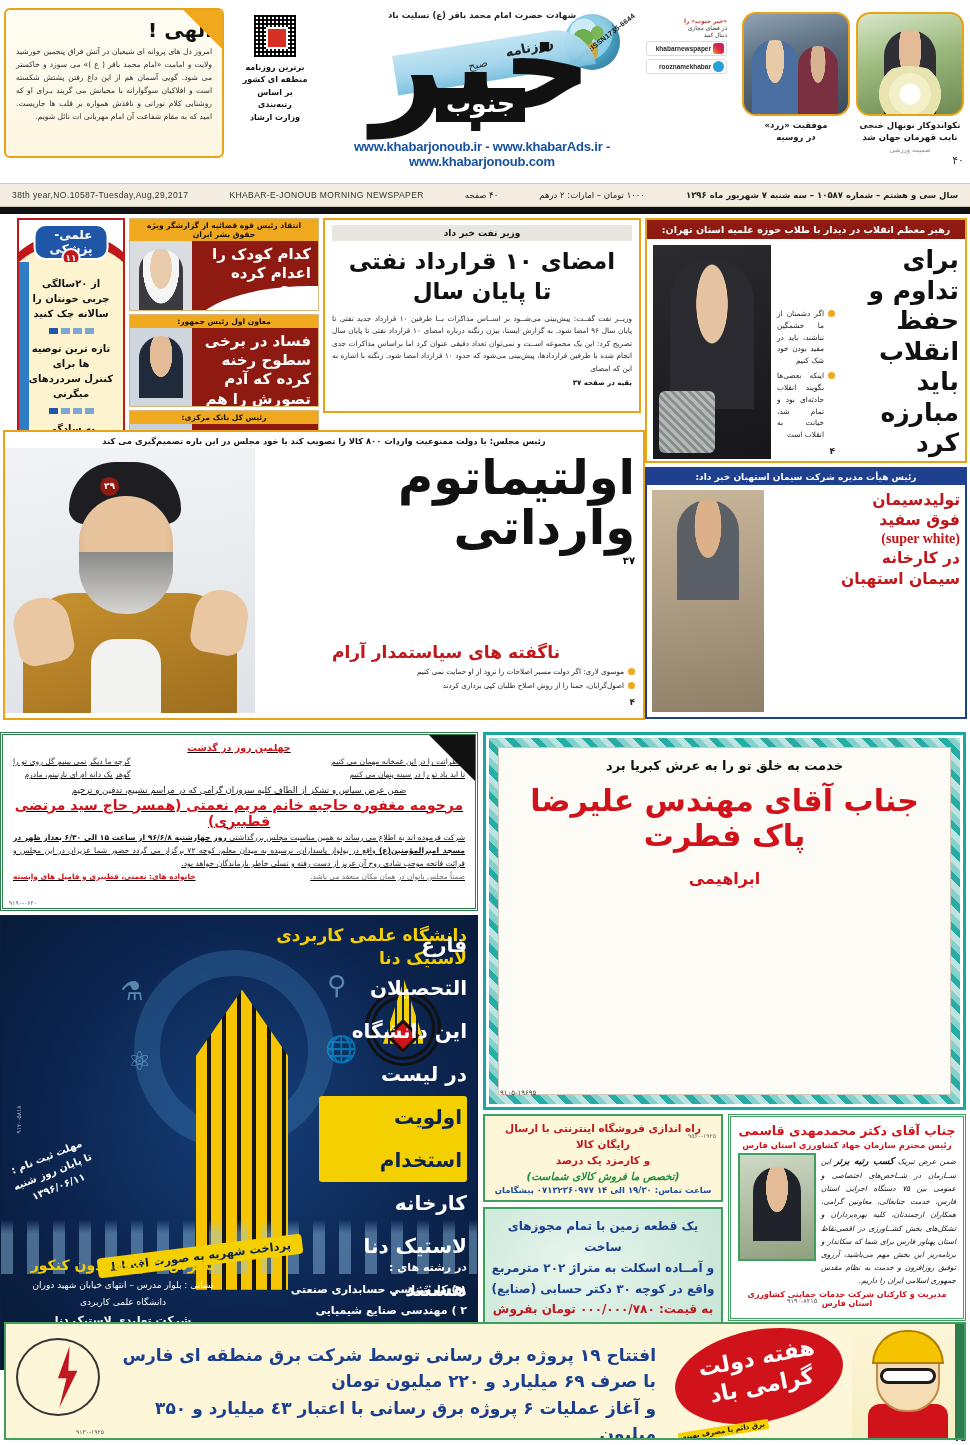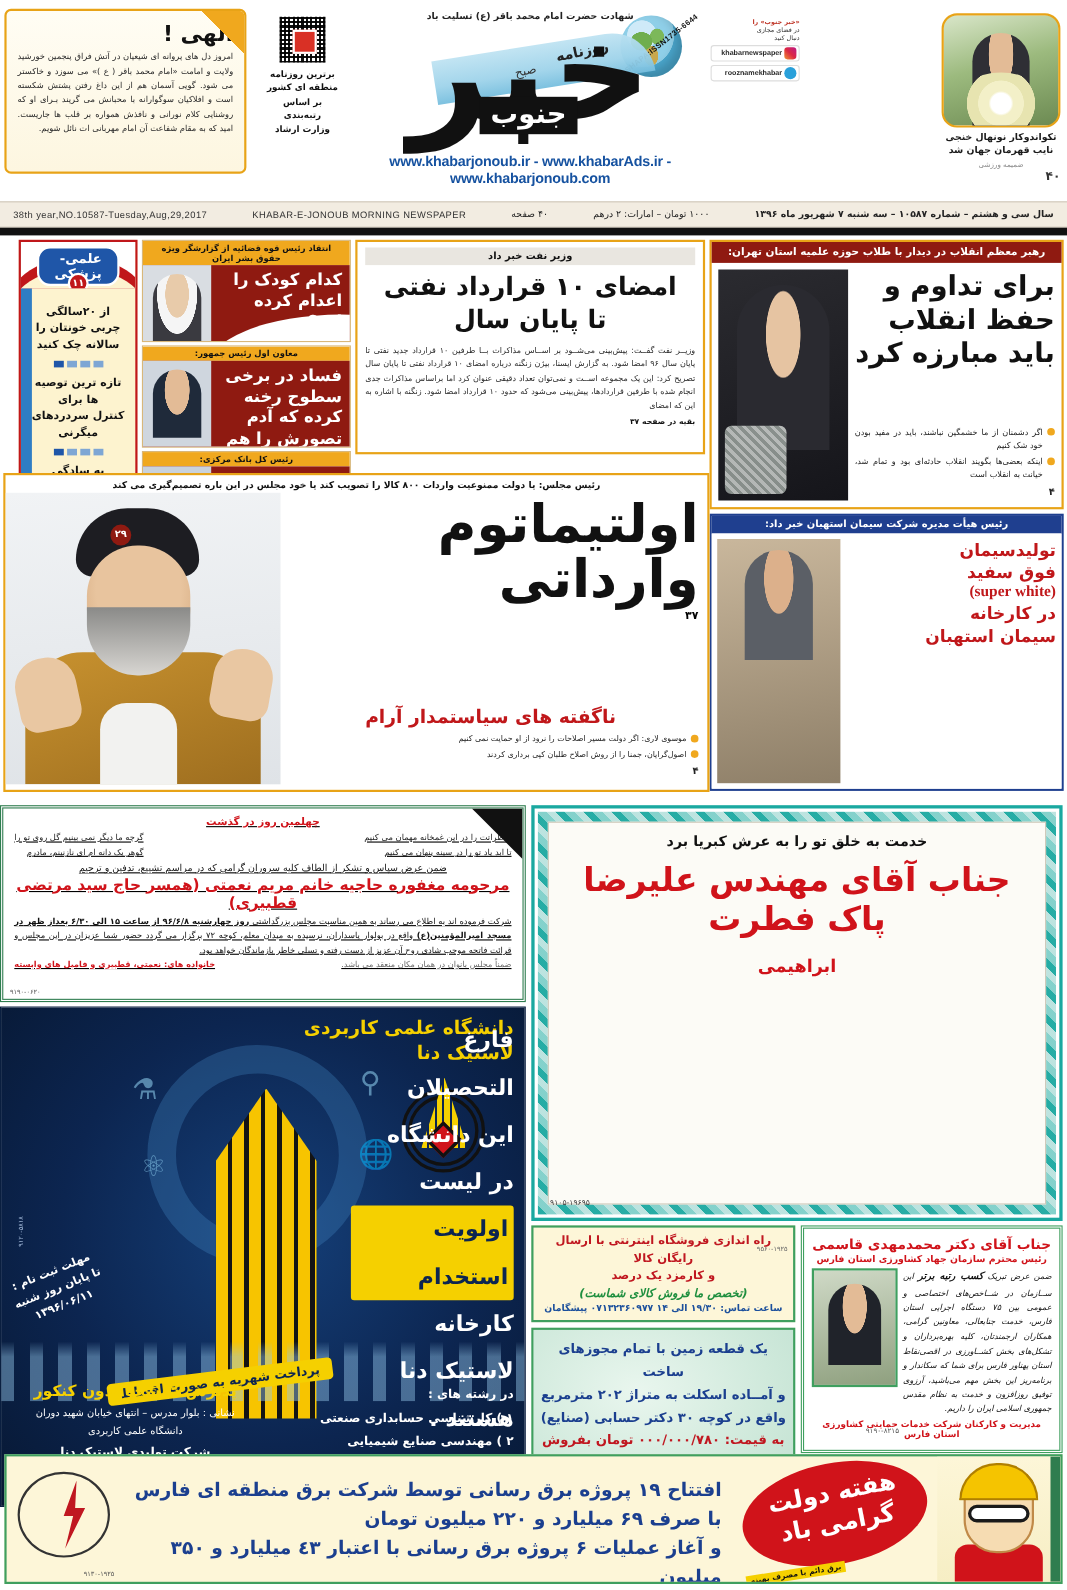--- a/index.html
+++ b/index.html
@@ -41,21 +41,21 @@
     border-radius: 26px 26px 0 0;
   }
   .ph-b::before{
     content:""; position:absolute; left:50%; transform:translateX(-50%); top:52px;
     width:86px; height:56px; border-radius:50%;
     background: radial-gradient(circle, #ffffff 0 18%, #f3f0c8 22% 40%, #e7e4b0 41% 60%, transparent 61%);
     z-index:2;
   }
   .promo-cap { text-align:center; font-size:8.5px; font-weight:bold; color:#1a1a1a; line-height:1.45; margin-top:3px; }
   .promo-sub { text-align:center; font-size:6.5px; color:#8a8a8a; margin-top:2px; }
-  .page-num-40 { position:absolute; right:6px; bottom:16px; font-size:11px; color:#333; font-weight:bold;}
+  .page-num-40 { position:absolute; right:6px; bottom:16px; font-size:11px; color:#333; font-weight:normal;}
 
   .mh-social { width: 84px; padding-top: 18px; font-size:6px; text-align:right; padding-right:3px;}
   .mh-social .sline { color:#c0392b; font-size:5.8px; margin-bottom:1px; font-weight:bold;}
   .mh-social .sline2 { color:#333; font-size:5.8px; margin-bottom:1px;}
   .soc-chip { display:flex; align-items:center; gap:2px; background:#ffffff; border:1px solid #ddd;
               border-radius:3px; padding:1px 2px; margin-top:3px; }
   .soc-ico { width:11px; height:11px; border-radius:3px; display:inline-block; flex:0 0 auto;}
   .ig { background: linear-gradient(45deg,#f09433,#dc2743,#bc1888); }
   .tg { background:#29a0da; border-radius:50%; }
   .soc-txt { font-size:6.5px; font-weight:bold; color:#2a2a2a; font-family:"Liberation Sans",sans-serif;}
@@ -141,21 +141,21 @@
   .leader-kicker { background:#8f1a11; color:#fff; font-size:9.5px; font-weight:bold;
                    padding:4px 6px; text-align:center; }
   .leader-body { flex:1; display:flex; padding:6px; gap:6px; }
   .leader-photo { width:118px; background: linear-gradient(160deg,#2b2b30 0%, #15151a 100%);
                   position:relative; overflow:hidden; flex:0 0 auto;}
   .leader-photo::before{ content:""; position:absolute; left:50%; transform:translateX(-50%);
      top:14px; width:84px; height:150px; border-radius:42px 42px 0 0;
      background: radial-gradient(ellipse at 50% 30%, #e6c4a2 0 26%, #2a2a30 27% 100%); }
   .leader-photo::after{ content:""; position:absolute; left:6px; bottom:6px; width:56px; height:62px;
      background: repeating-linear-gradient(45deg,#cfd3d0 0 3px,#9aa29d 3px 6px); border-radius:6px; opacity:.85;}
-  .leader-txt { flex:1; display:flex; flex-direction:column; }
+  .leader-txt { flex:1; display:flex; }
   .leader-hl { font-size:25px; font-weight:bold; color:#111; line-height:1.22; text-align:right;}
   .leader-bullets { margin-top:auto; font-size:7.4px; color:#222; line-height:1.6; text-align:justify;}
   .bl { display:flex; gap:4px; margin-bottom:3px; }
   .dot { width:7px;height:7px;border-radius:50%;background:#f0a81e; flex:0 0 auto; margin-top:2px;}
   .pg { font-size:9px; font-weight:bold; color:#222; }
 
   .cement-box { border:2px solid #1f3f8f; flex:1; display:flex; flex-direction:column; }
   .cement-kicker { background:#1f3f8f; color:#fff; font-size:9px; font-weight:bold; padding:3px 5px; text-align:center;}
   .cement-body { flex:1; display:flex; padding:5px; gap:5px; background:#fff;}
   .cement-hl { flex:1; font-size:15.5px; font-weight:bold; color:#c0171a; line-height:1.3; text-align:right;}
@@ -393,20 +393,26 @@
   <div class="masthead">
 
     <div class="mh-left">
       <div class="promo-pics">
         <div class="promo">
           <div class="promo-img ph-b"></div>
           <div class="promo-cap" style="white-space:pre-line">تکواندوکار نونهال خنجی
 نایب قهرمان جهان شد</div>
           <div class="promo-sub">ضمیمه ورزشی</div>
         </div>
+        <div class="promo">
+          <div class="promo-img ph-a"></div>
+          <div class="promo-cap" style="white-space:pre-line">موفقیت «زرد»
+در روسیه</div>
+          <div class="promo-sub"></div>
+        </div>
       </div>
       <div class="page-num-40">۴۰</div>
     </div>
 
     <div class="mh-social">
       <div class="sline">«خبر جنوب» را</div>
       <div class="sline2">در فضای مجازی</div>
       <div class="sline2">دنبال کنید</div>
       <div class="soc-chip">
         <span class="soc-ico ig"></span>

